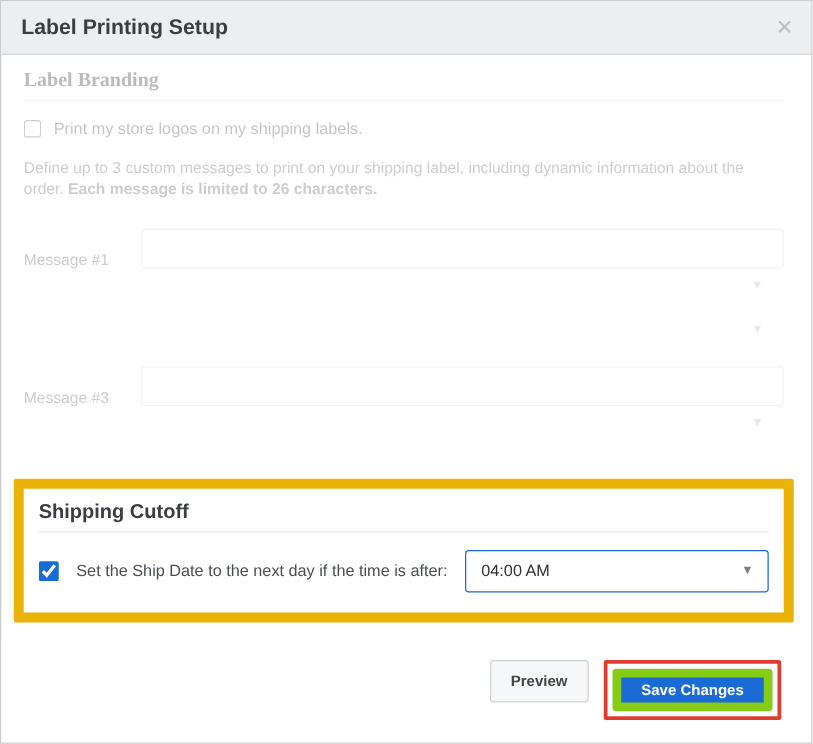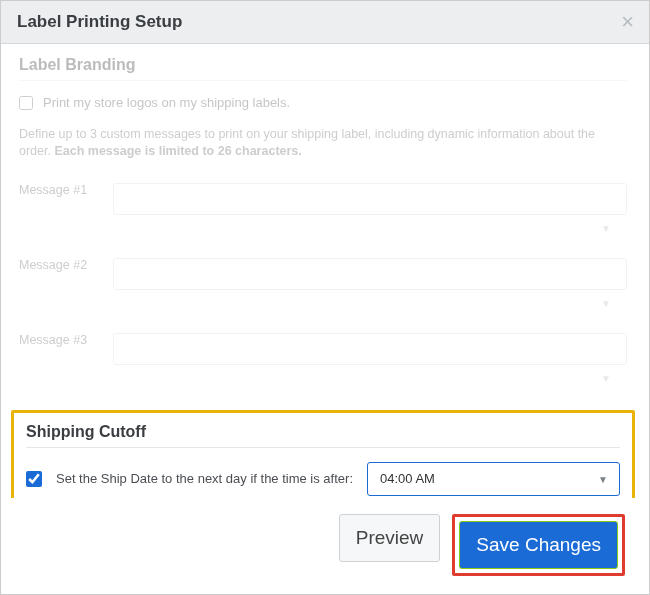--- a/index.html
+++ b/index.html
@@ -23,42 +23,42 @@
   }
   
   .scroll-area::-webkit-scrollbar { width: 8px; }
   .scroll-area::-webkit-scrollbar-thumb { background: #bfc2c6; border-radius: 0; }
   .scroll-area::-webkit-scrollbar-track { background: #f0f0f0; }
 
   .section-h {
     font-size: 16px; font-weight: 600; color: #3a3d41; margin-top: 4px;
     border-bottom: 1px solid #e4e7e9; padding-bottom: 6px; margin-bottom: 14px;
   }
-  .section-h.first { margin-top: 0; }
+  .section-h.first { margin-top: 0; font-family: Liberation Serif, serif; }
 
   .faded { opacity: 0.35; pointer-events: auto; } 
 
   .chk-row { display: flex; align-items: center; gap: 10px; font-size: 13px; color: #555a60; margin-bottom: 16px;}
   .chk-row input[type=checkbox]{ width:14px; height:14px; }
 
   .help-text { font-size: 12.5px; color: #6b6f75; line-height: 1.35; margin-bottom: 23px; }
   .help-text .limit { font-weight: 600; }
 
-  .msg-row { display: flex; align-items: flex-start; gap: 12px; margin-bottom: 8px; }
+  .msg-row { display: flex; align-items: flex-end; gap: 12px; margin-bottom: 8px; }
   .msg-label { width: 82px; font-size: 12.5px; color: #6b6f75; }
   .msg-input {
     flex: 1; height: 32px; border: 1px solid #d8dbde; border-radius: 3px;
     padding: 0 10px; font-size: 13px;
   }
   .dd-caret-row { display:flex; justify-content:flex-end; padding-right: 16px; margin-bottom: 24px;}
   .dd-caret { font-size: 10px; color: #bfc3c7; }
 
   
   .highlight-box {
-    border: 3px solid #eab308; padding: 10px 12px 16px 12px; margin: 26px -8px 0 -8px;
+    border: 8px solid #eab308; padding: 10px 12px 16px 12px; margin: 39px -8px 0 -8px;
     border-radius: 2px;
   }
   .highlight-box .section-h { margin-top: 0; }
 
   .cutoff-row { display: flex; align-items: center; gap: 14px; flex-wrap: nowrap; }
   .cutoff-chk { width: 16px; height: 16px; accent-color: #1a6bd6; }
   .cutoff-label { font-size: 13px; color: #4a4e53; flex: 0 0 auto; }
   .cutoff-select {
     flex: 1; height: 34px; border: 1.5px solid #1a6bd6; border-radius: 3px;
     background: #fff; padding: 0 34px 0 12px; font-size: 13px; color: #333;
@@ -68,25 +68,25 @@
   .select-wrap::after {
     content: "▼"; position: absolute; right: 12px; top: 50%; transform: translateY(-50%);
     font-size: 10px; color: #7d8287; pointer-events: none;
   }
 
   .footer-bar {
     position: absolute; left: 0; right: 8px; bottom: 0; padding: 16px 16px 18px;
     display: flex; justify-content: flex-end; gap: 12px; background: #fff;
   }
   .btn {
-    height: 48px; padding: 0 16px; font-size: 19px; border-radius: 3px; cursor: pointer;
-    border: 1px solid #cfd2d5; background: #f6f7f8; color: #444;
+    height: 34px; padding: 0 16px; font-size: 12px; border-radius: 3px; cursor: pointer;
+    border: 1px solid #cfd2d5; background: #f6f7f8; color: #444; font-weight: bold;
   }
   .btn-primary {
-    background: #1a6bd6; border: 1px solid #84cc16; color: #fff;
+    background: #1a6bd6; border: 7px solid #84cc16; color: #fff;
   }
   .save-highlight {
     border: 3px solid #e03b2f; padding: 4px; border-radius: 2px; display: inline-flex;
   }
 </style>
 </head>
 <body>
 
 <div class="modal-header">
   <div class="modal-title">Label Printing Setup</div>
@@ -110,24 +110,20 @@
       </div>
 
       <div class="msg-row">
         <div class="msg-label">Message #1</div>
         <input class="msg-input" type="text" value="" style="">
       </div>
       <div class="dd-caret-row">
           <span class="dd-caret">▼</span>
         </div>
 
-      <div class="msg-row">
-        <div class="msg-label">Message #2</div>
-        <input class="msg-input" type="text" value="" style="">
-      </div>
       <div class="dd-caret-row">
           <span class="dd-caret">▼</span>
         </div>
 
       <div class="msg-row">
         <div class="msg-label">Message #3</div>
         <input class="msg-input" type="text" value="" style="">
       </div>
       <div class="dd-caret-row">
           <span class="dd-caret">▼</span>

